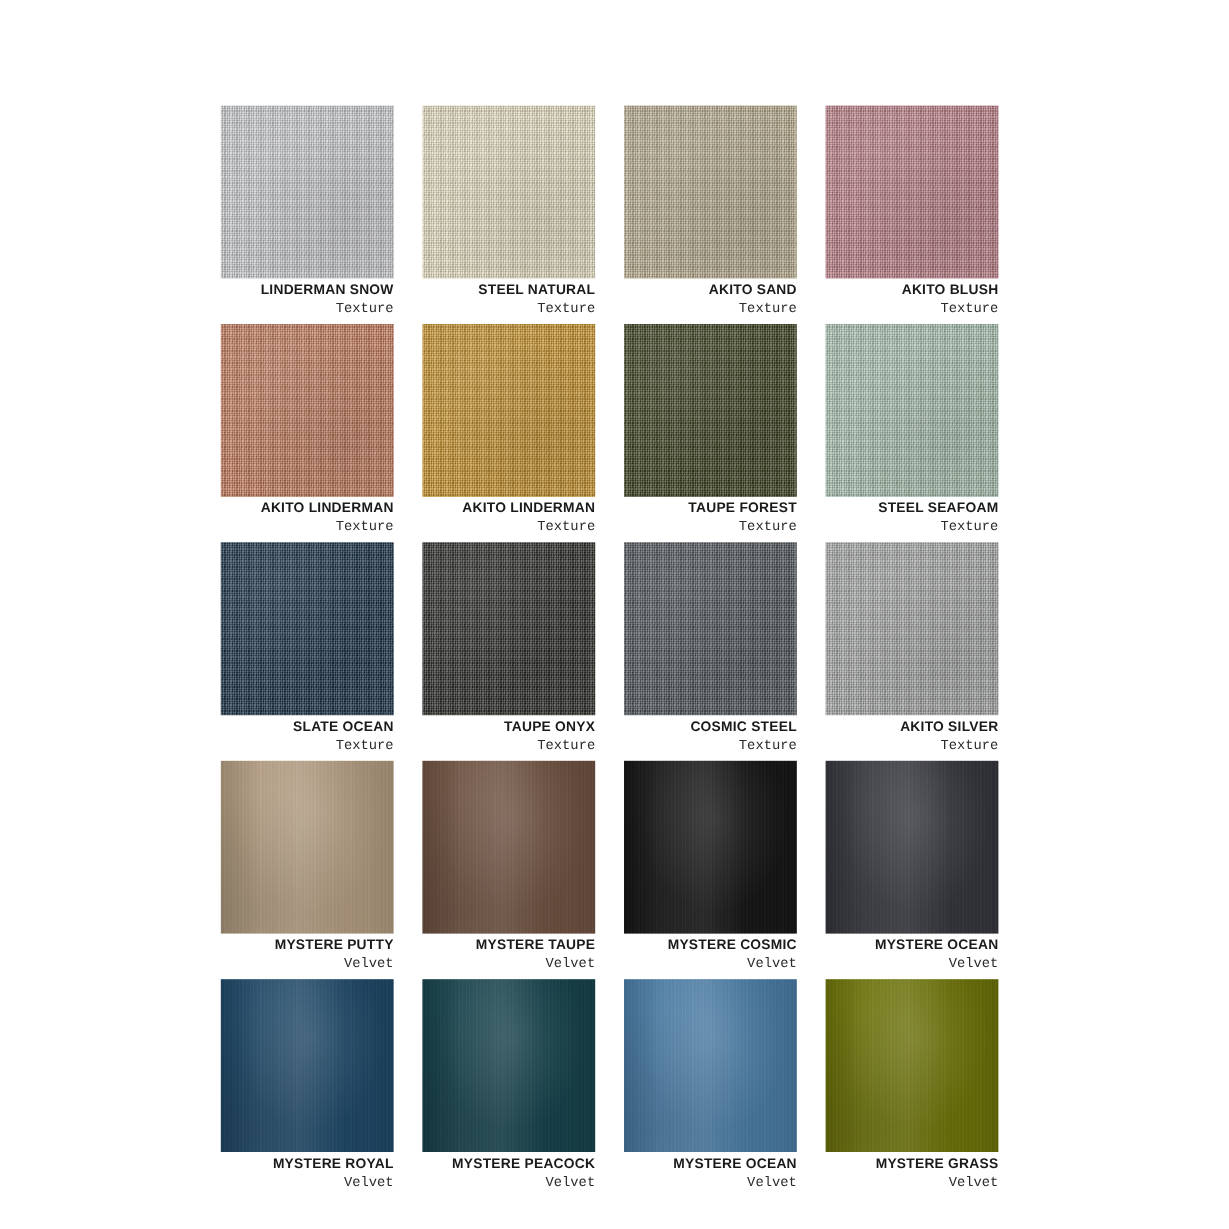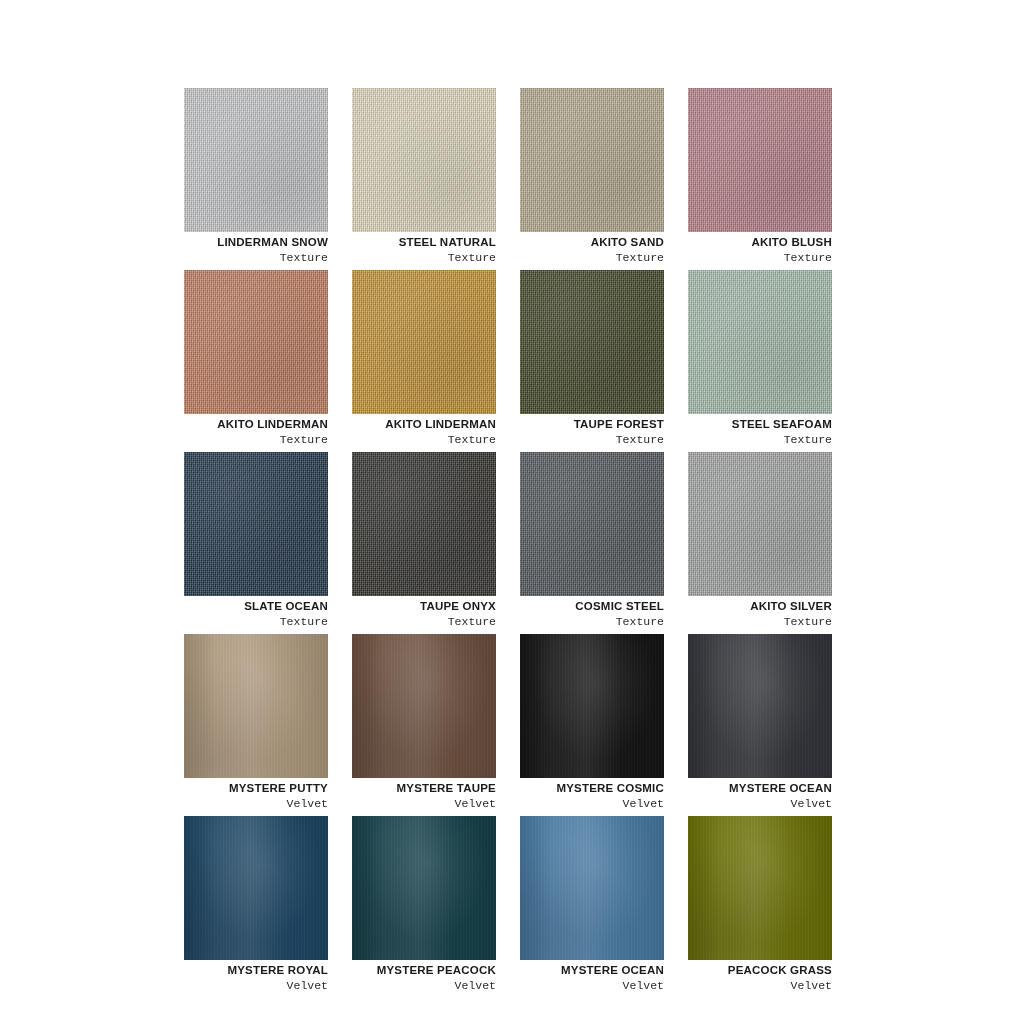--- a/index.html
+++ b/index.html
@@ -273,18 +273,18 @@
       <div class="swatch-card">
         <div class="swatch-chip velvet" style="background-color: rgb(74, 123, 163);"></div>
         <div class="swatch-caption">
           <span class="swatch-name">MYSTERE OCEAN</span>
           <span class="swatch-material">Velvet</span>
         </div>
       </div>
       <div class="swatch-card">
         <div class="swatch-chip velvet" style="background-color: rgb(108, 114, 9);"></div>
         <div class="swatch-caption">
-          <span class="swatch-name">PEACOCK GRASS</span>
+          <span class="swatch-name">MYSTERE GRASS</span>
           <span class="swatch-material">Velvet</span>
         </div>
       </div>
     </div>
 </div>
 
 </body></html>

